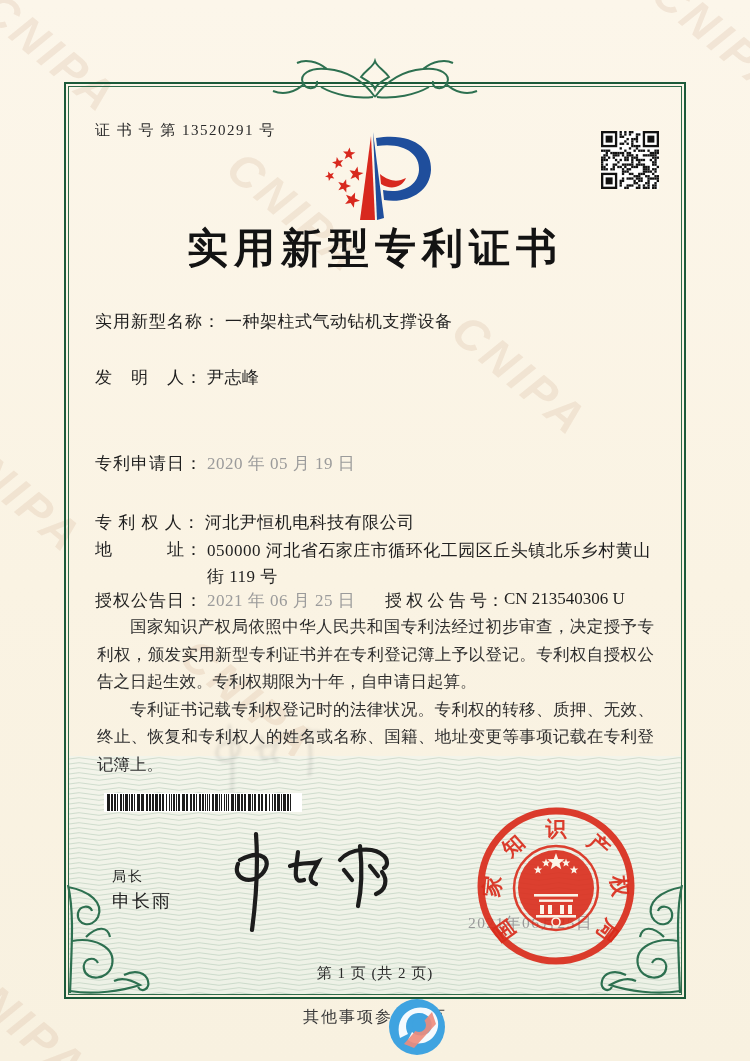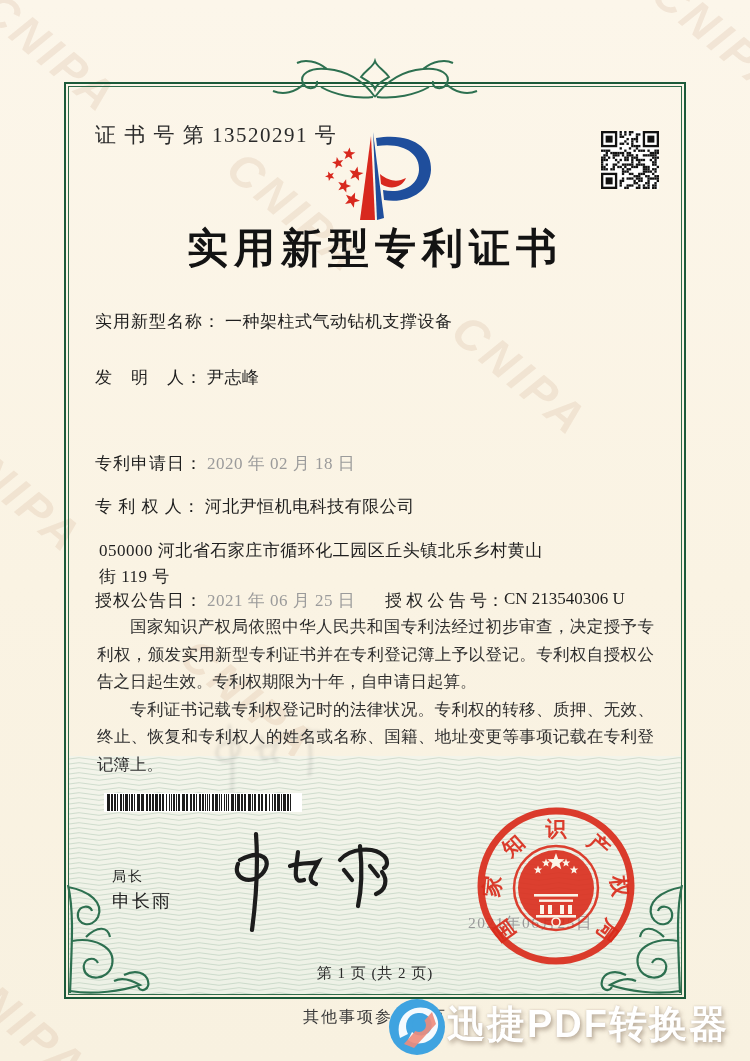--- a/index.html
+++ b/index.html
@@ -15,21 +15,21 @@
   .frame{position:absolute;left:64px;top:82px;width:618px;height:913px;
          border:2px solid #1c5a3a;z-index:2;}
   .frame::after{content:"";position:absolute;left:2px;top:2px;right:2px;bottom:2px;
          border:1px solid #33715122;border:1px solid #2e6b4a;pointer-events:none;}
 
   .wave-zone{position:absolute;left:3px;right:3px;top:672px;bottom:3px;
              background:linear-gradient(180deg,#f3f4ea,#edf1e6);overflow:hidden;}
 
   .ornament{position:absolute;z-index:3;}
 
-  .cert-no{position:absolute;left:95px;top:121px;z-index:3;font-size:21px;color:#2a2a2a;letter-spacing:1.5px;}
+  .cert-no{position:absolute;left:95px;top:121px;z-index:3;font-size:15px;color:#2a2a2a;letter-spacing:1.5px;}
 
   .qr{position:absolute;left:601px;top:131px;width:58px;height:58px;background:#fff;z-index:3;}
 
   .logo{position:absolute;left:314px;top:130px;z-index:3;}
 
   .title{position:absolute;left:0;top:221px;width:750px;text-align:center;z-index:3;
          font-size:41px;font-weight:bold;letter-spacing:6px;color:#131313;}
 
   .row{position:absolute;left:95px;z-index:3;display:flex;font-size:17px;color:#1f1f1f;}
   .row .lbl{flex:0 0 auto;letter-spacing:1px;white-space:pre;}
@@ -404,27 +404,28 @@
   <div class="row" style="top:310px;">
     <span class="lbl">实用新型名称：</span>
     <span class="val">一种架柱式气动钻机支撑设备</span>
   </div>
   <div class="row" style="top:366px;">
     <span class="lbl">发　明　人：</span>
     <span class="val">尹志峰</span>
   </div>
   <div class="row" style="top:452px;">
     <span class="lbl">专利申请日：</span>
-    <span class="val gray">2020 年 02 月 18 日</span>
-  </div>
-  <div class="row" style="top:495px;align-items:flex-end;">
+    <span class="val gray">2020 年 05 月 19 日</span>
+  </div>
+  <div class="row" style="top:511px;align-items:flex-end;">
     <span class="lbl">专 利 权 人：</span>
     <span class="val">河北尹恒机电科技有限公司</span>
   </div>
   <div class="row" style="top:538px;">
+    <span class="lbl">地　　　址：</span>
     <span class="val addr-val">050000 河北省石家庄市循环化工园区丘头镇北乐乡村黄山街 119 号</span>
   </div>
   <div class="row" style="top:589px;justify-content:flex-end;">
     <span class="lbl">授权公告日：</span>
     <span class="val gray">2021 年 06 月 25 日</span>
   </div>
   <div class="row2" style="top:589px;">
     <span class="lbl">授 权 公 告 号：</span>
     <span class="val">CN 213540306 U</span>
   </div>
@@ -557,15 +558,14 @@
 
   <div class="page-num">第 1 页 (共 2 页)</div>
   <div class="cont-note">其他事项参见续页</div>
 
   <svg class="app-logo" width="58" height="58" viewBox="0 0 58 58">
     <circle cx="29" cy="29" r="28" fill="#3fa3e0"></circle>
     <path d="M12,40 C6,22 20,6 38,10 C50,13 54,28 46,38 C40,46 28,48 20,42 L24,34 C30,40 40,38 43,31 C46,22 39,14 30,15 C20,16 15,26 20,36 Z" fill="#ffffff" fill-opacity="0.95"></path>
     <path d="M16,46 L44,14 L48,26 L26,50 Z" fill="#ef8b7b" fill-opacity="0.9"></path>
     <circle cx="31" cy="27" r="7" fill="#3fa3e0"></circle>
   </svg>
-  <div class="app-text">迅捷PDF转换器</div>
 
 </div>
 
 </body></html>

